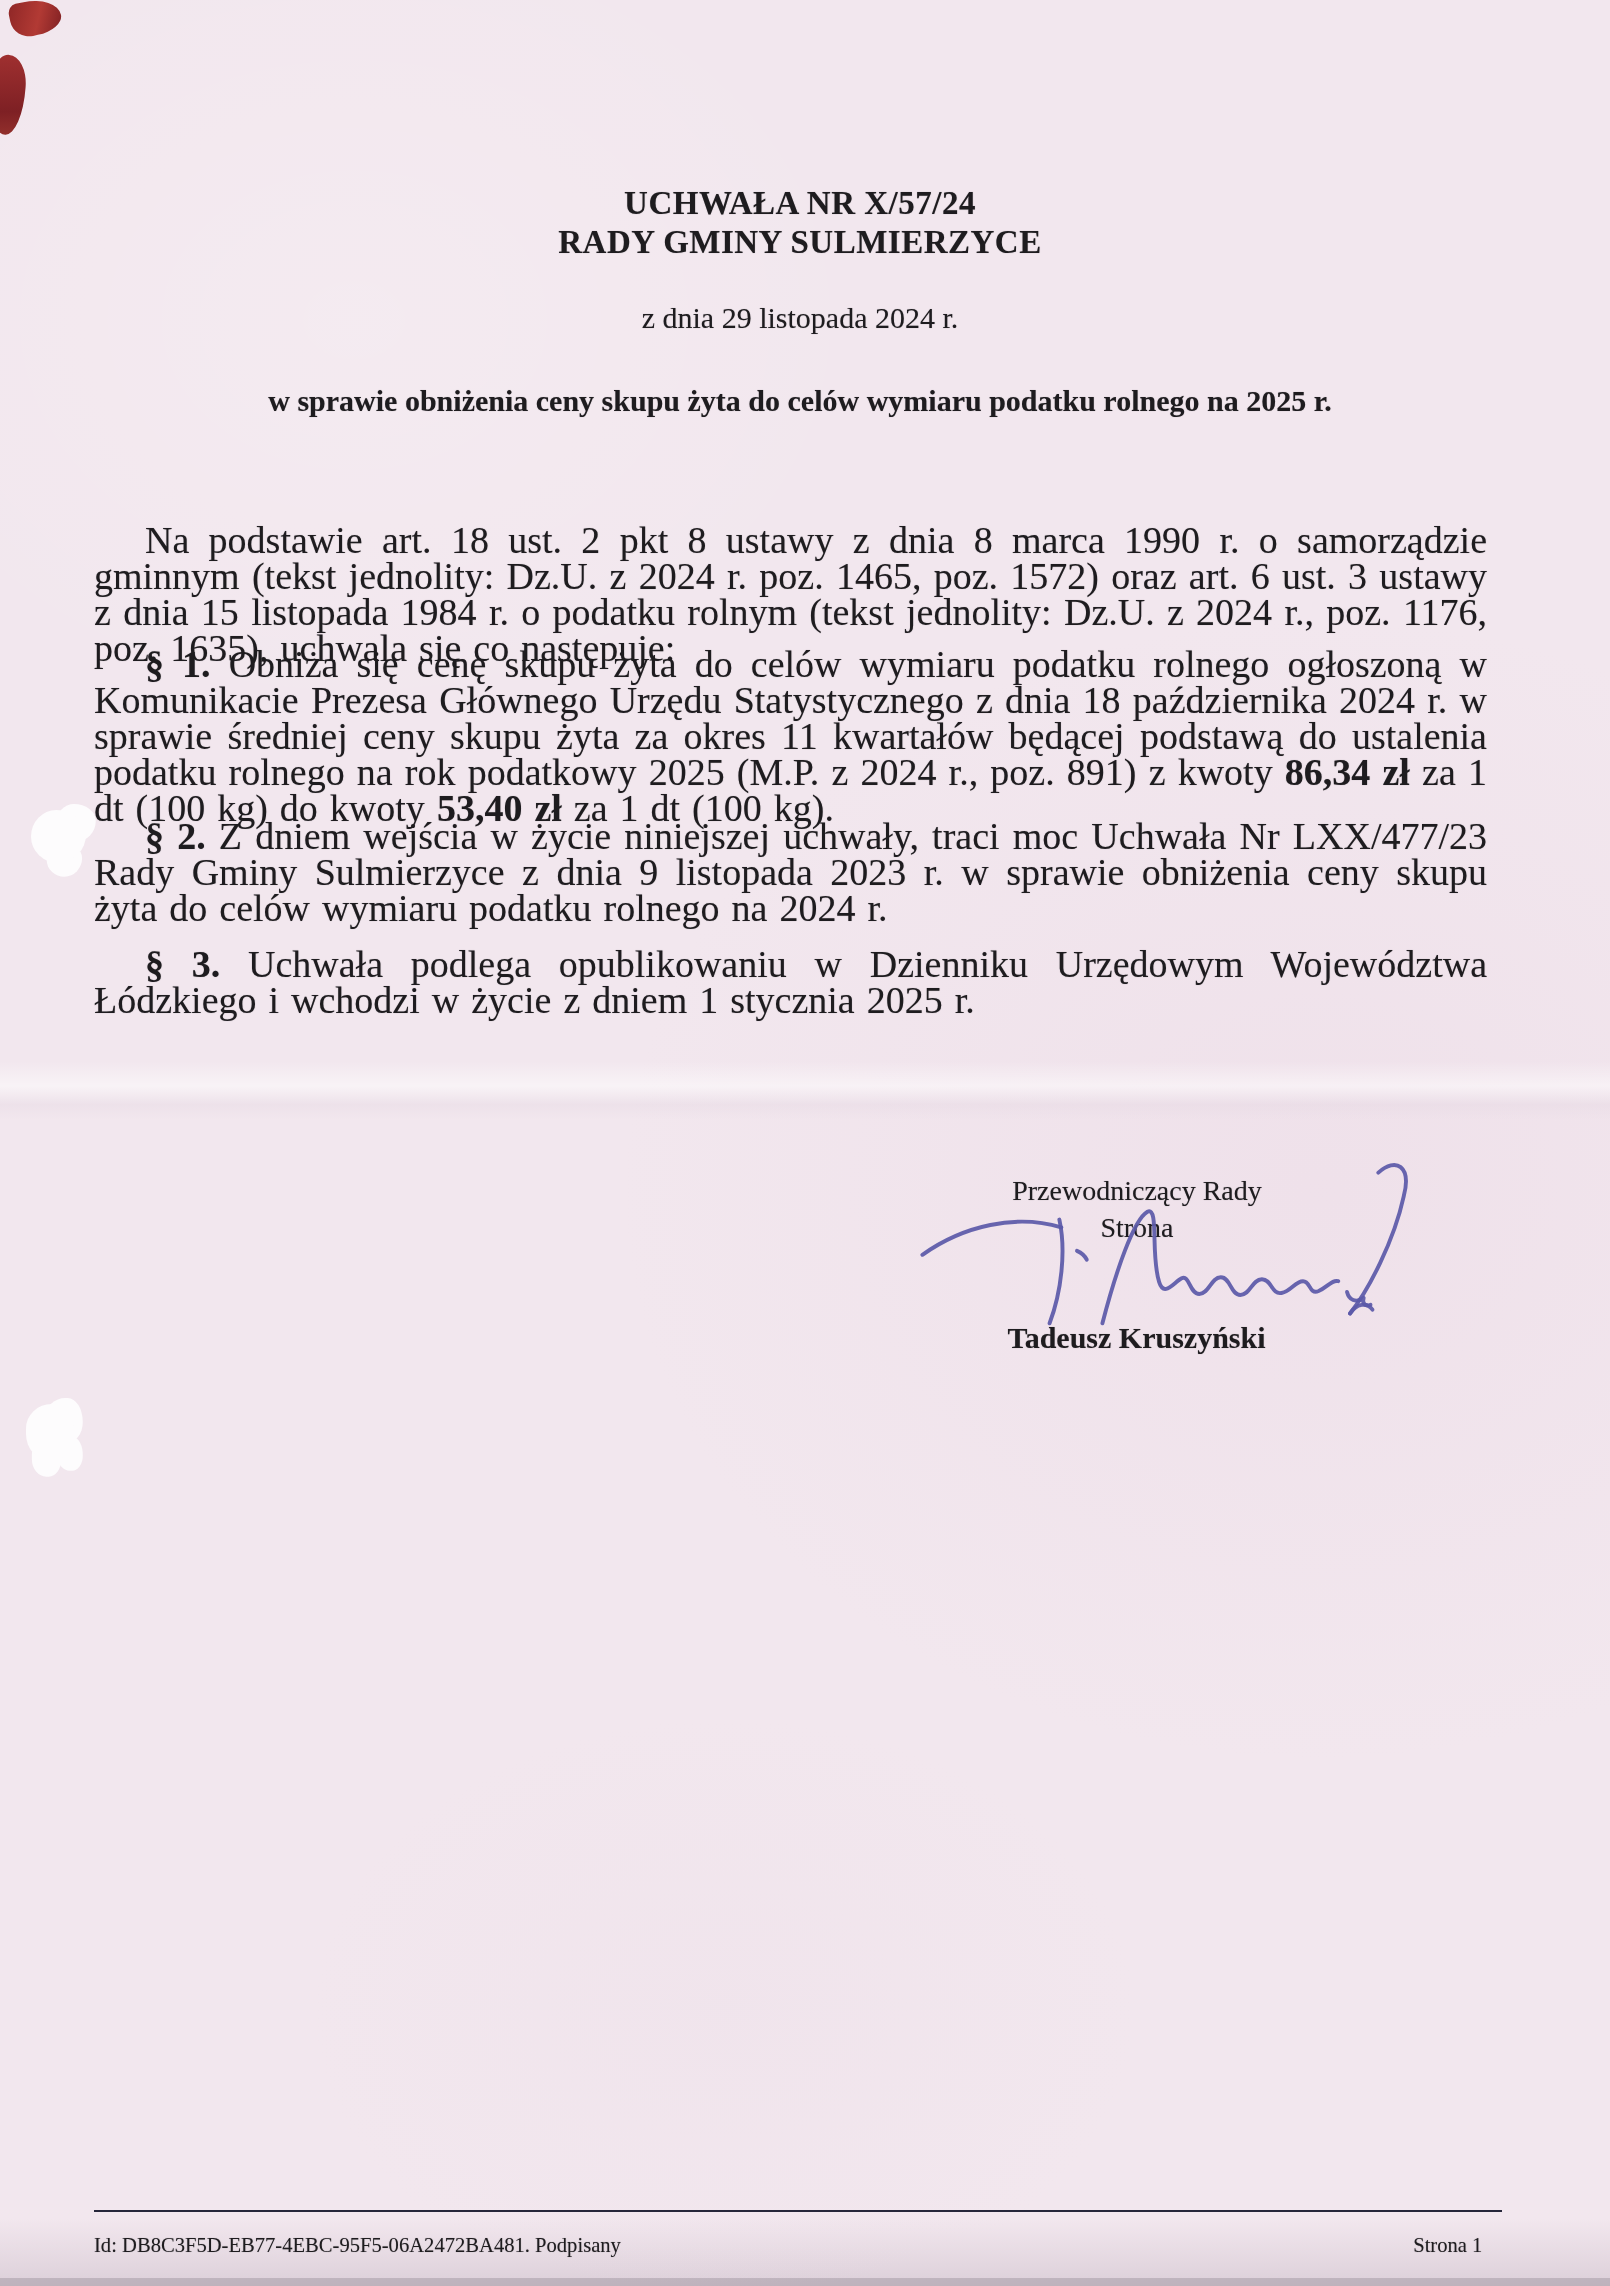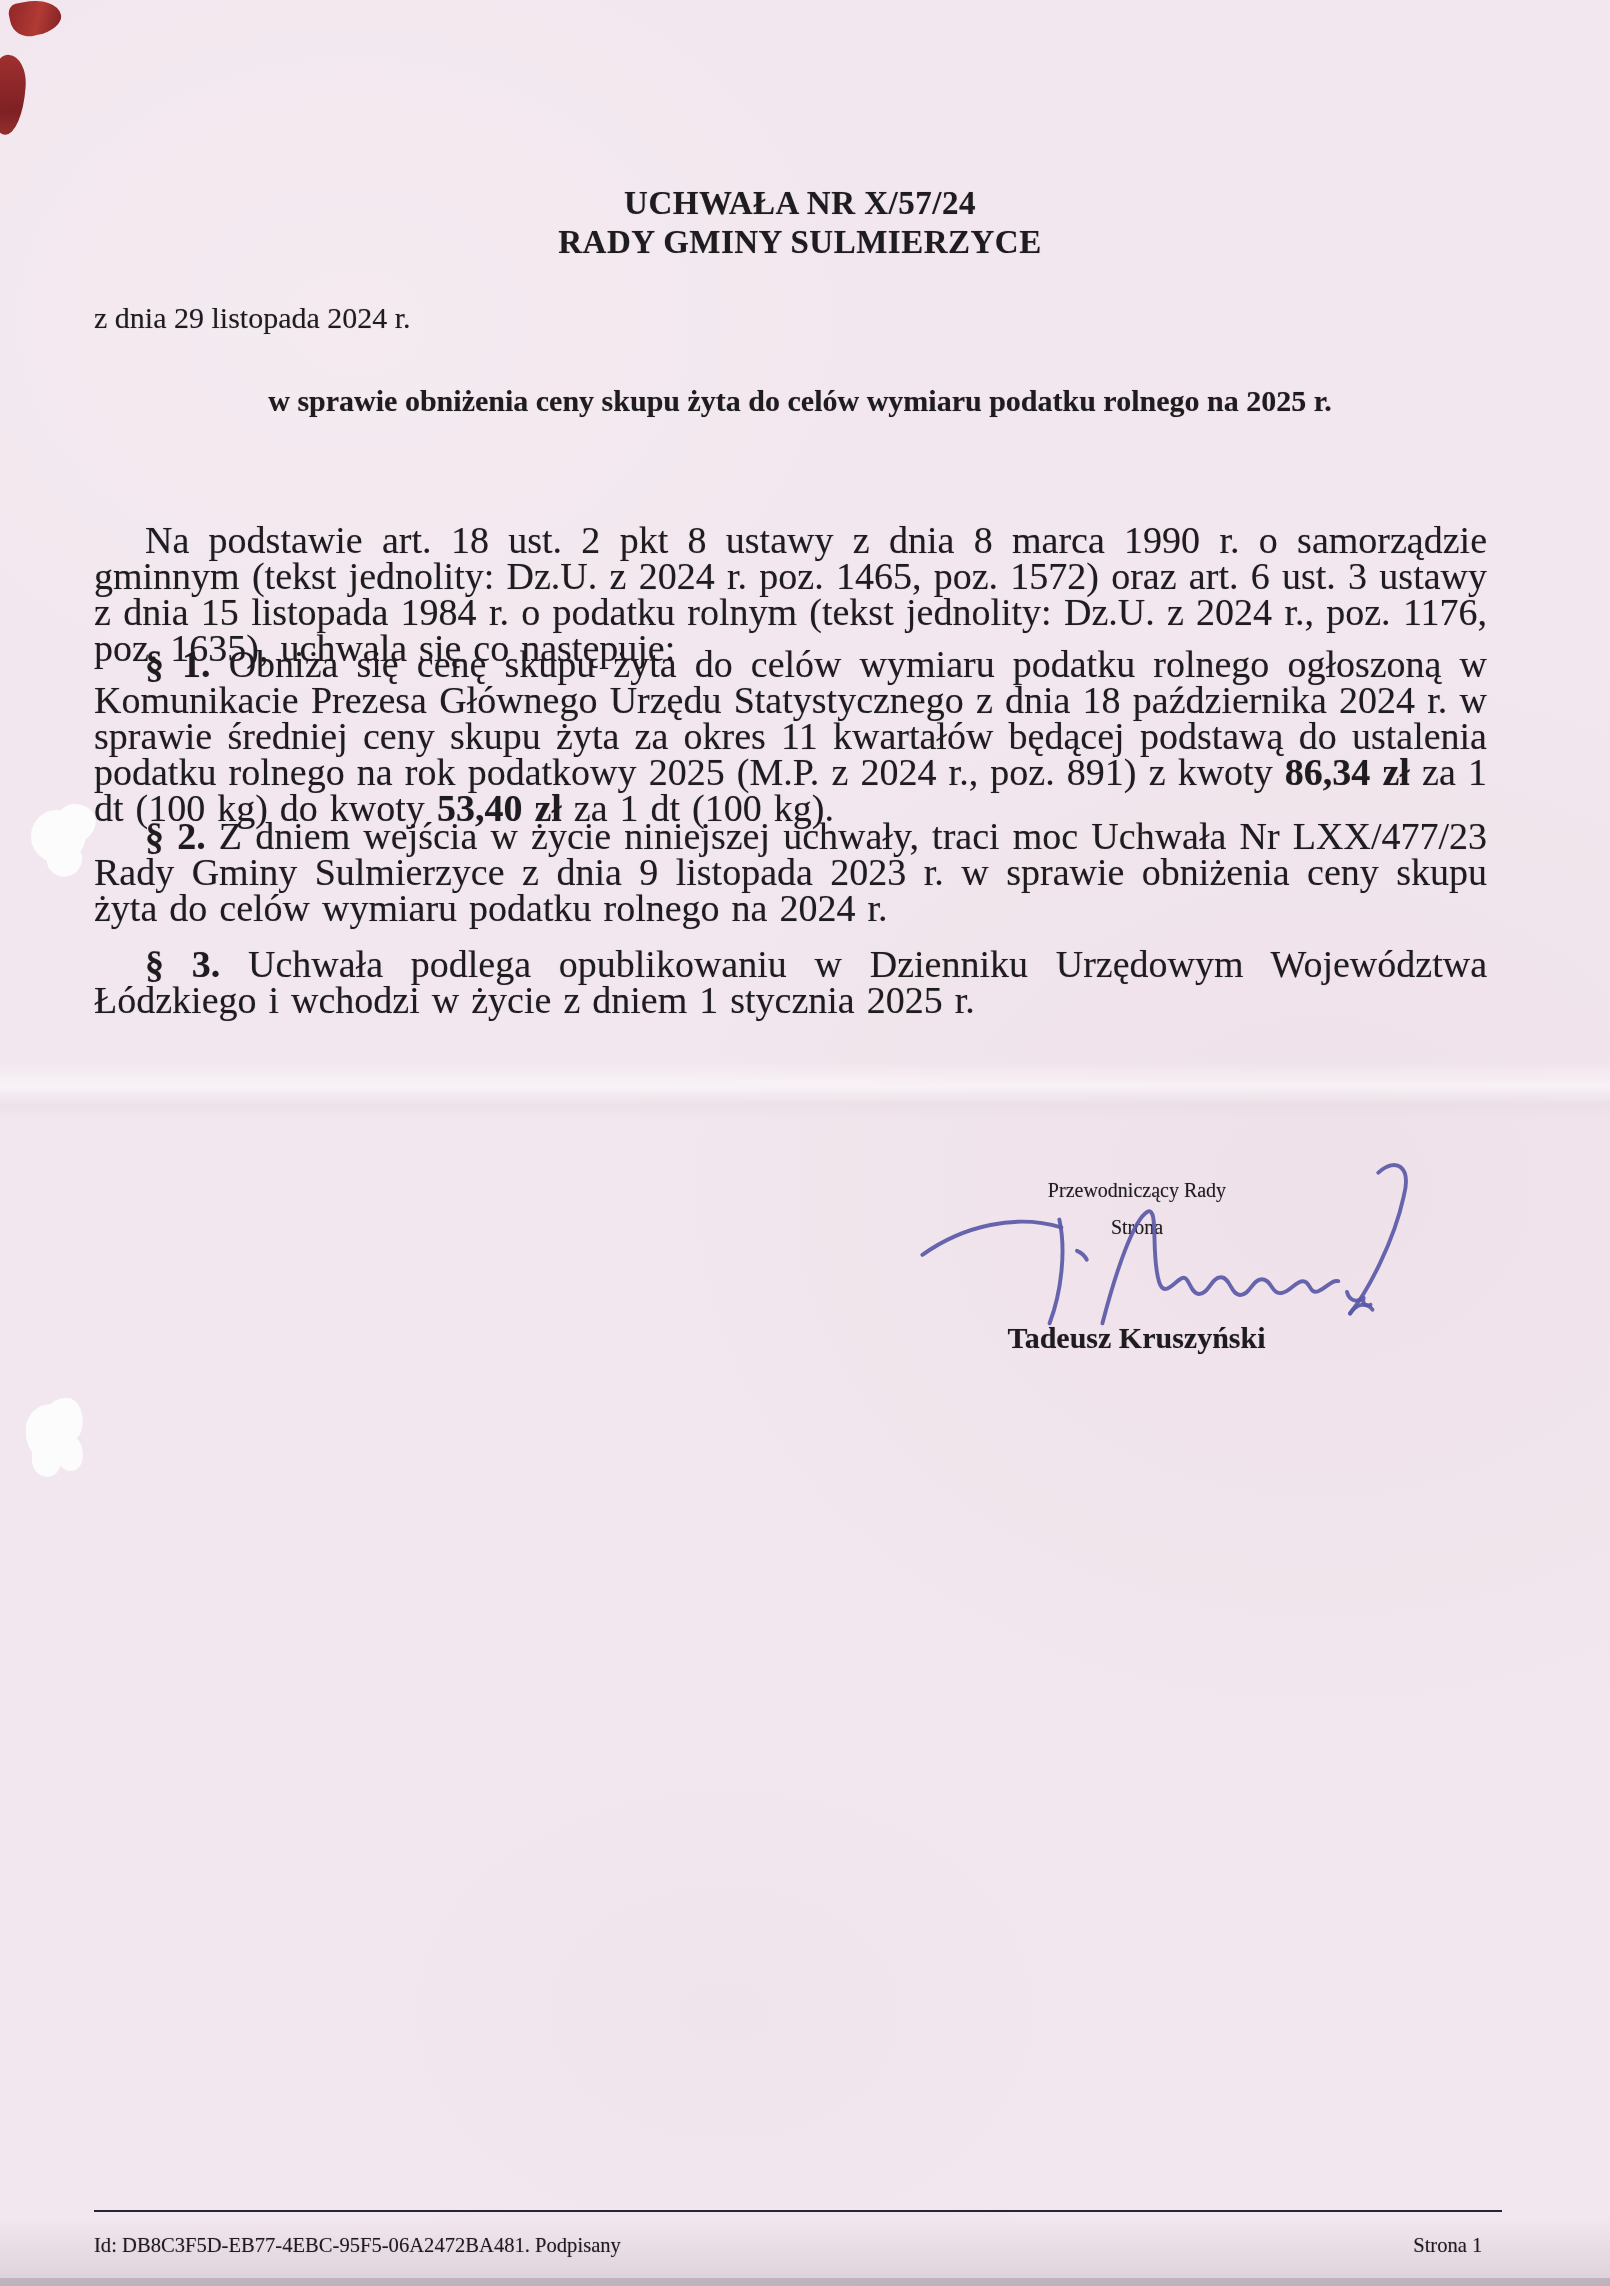--- a/index.html
+++ b/index.html
@@ -25,38 +25,38 @@
       linear-gradient(0deg, rgba(168,152,168,0.30), rgba(242,231,239,0) 3%);
     font-family: "Liberation Serif", "DejaVu Serif", serif;
     color: var(--ink);
   }
   .txt { text-shadow: 0 0 1px rgba(30,28,31,0.35); }
 
   
   .title-line { position: absolute; left: 94px; width: 1412px; text-align: center; font-weight: bold; font-size: 33px; line-height: 39px; letter-spacing: 0.5px; }
   .title-1 { top: 184px; }
   .title-2 { top: 223px; }
-  .date-line { position: absolute; left: 94px; width: 1412px; top: 300px; text-align: left; font-size: 30px; line-height: 36px; }
+  .date-line { position: absolute; left: 94px; width: 1412px; top: 300px; text-align: center; font-size: 30px; line-height: 36px; }
   .subject-line { position: absolute; left: 94px; width: 1412px; top: 382px; text-align: center; font-weight: bold; font-size: 30px; line-height: 37px; }
 
   
   .para {
     position: absolute; left: 94px; width: 1393px;
     font-size: 38px; line-height: 36px;
     text-align: justify; text-indent: 51px;
     word-spacing: 2.5px;
   }
   .p-preamble { top: 484px; }
   .p-sec1 { top: 608px; }
   .p-sec2 { top: 780px; }
   .p-sec3 { top: 908px; }
   .para b { font-weight: bold; }
 
   
-  .sig-role { position: absolute; left: 936px; top: 1172px; width: 402px; text-align: center; font-size: 20px; line-height: 37px; }
+  .sig-role { position: absolute; left: 936px; top: 1172px; width: 402px; text-align: center; font-size: 28px; line-height: 37px; }
   .sig-name { position: absolute; left: 916px; top: 1321px; width: 441px; text-align: center; font-weight: bold; font-size: 30px; }
   .sig-svg  { position: absolute; left: 912px; top: 1155px; width: 510px; height: 227px; }
   .sig-svg path { fill: none; stroke: var(--signature-ink); stroke-width: 4; stroke-linecap: round; stroke-linejoin: round; opacity: 0.92; }
 
   
   .footer {
     position: absolute; left: 94px; top: 2210px; width: 1408px;
     border-top: 2.9px solid var(--footer-rule);
     padding-top: 21px;
     display: flex; justify-content: space-between; align-items: flex-start;

